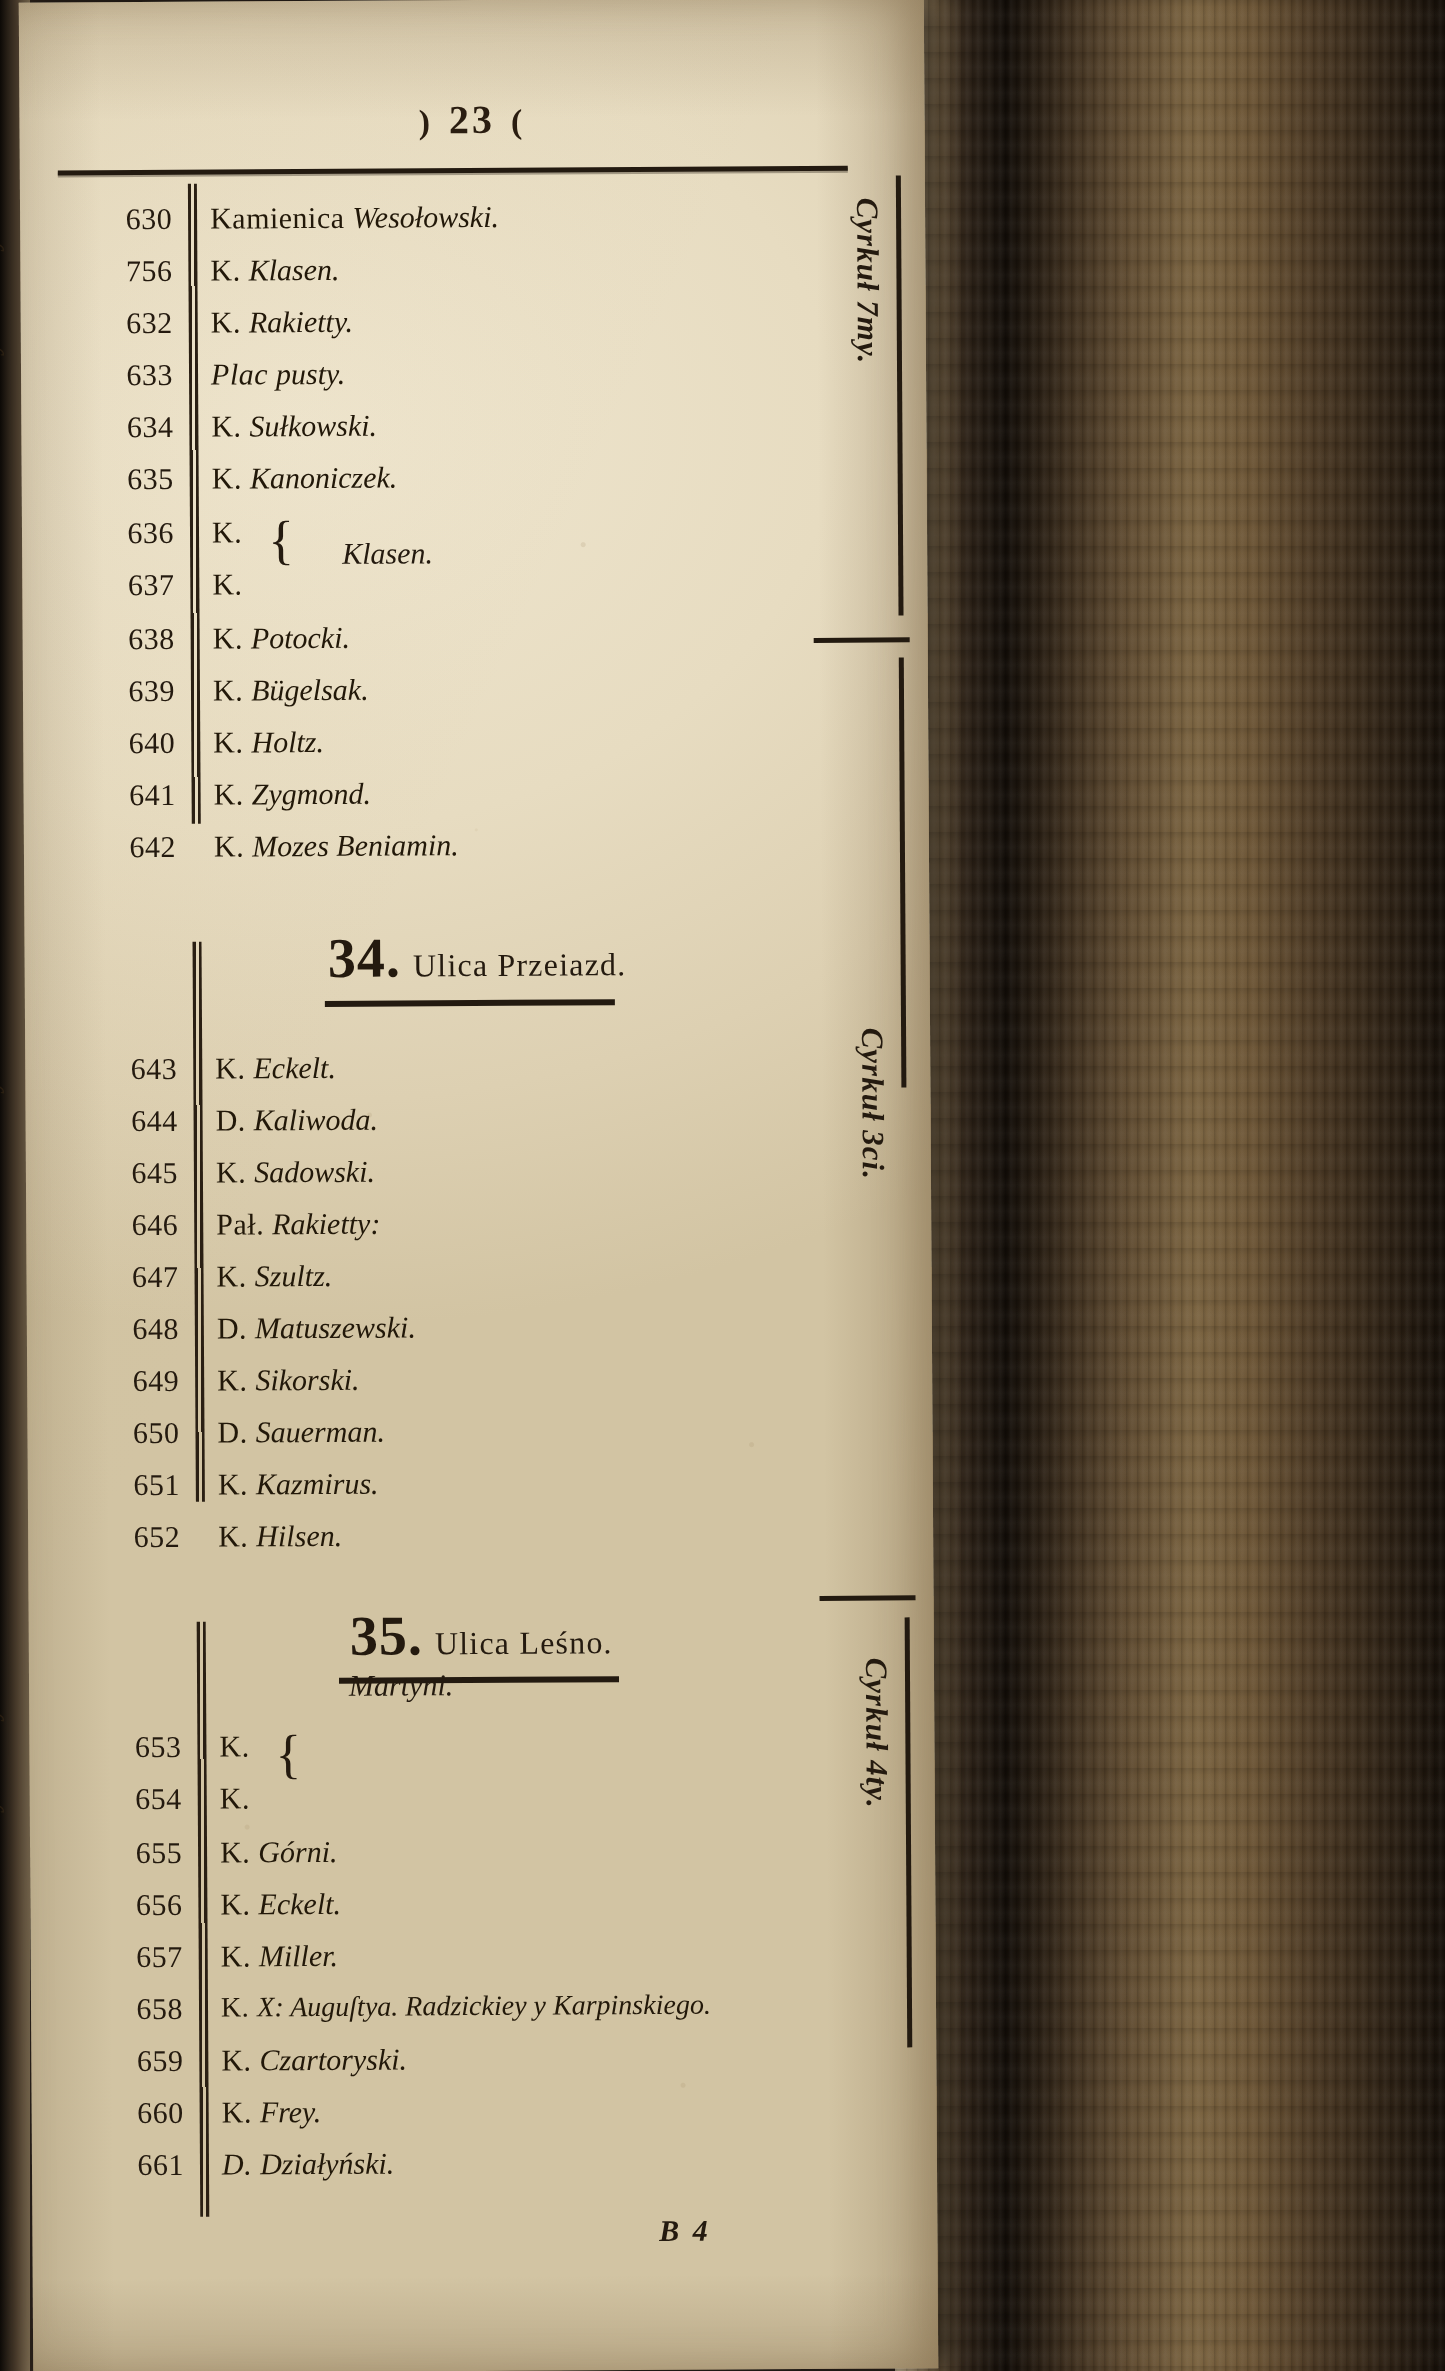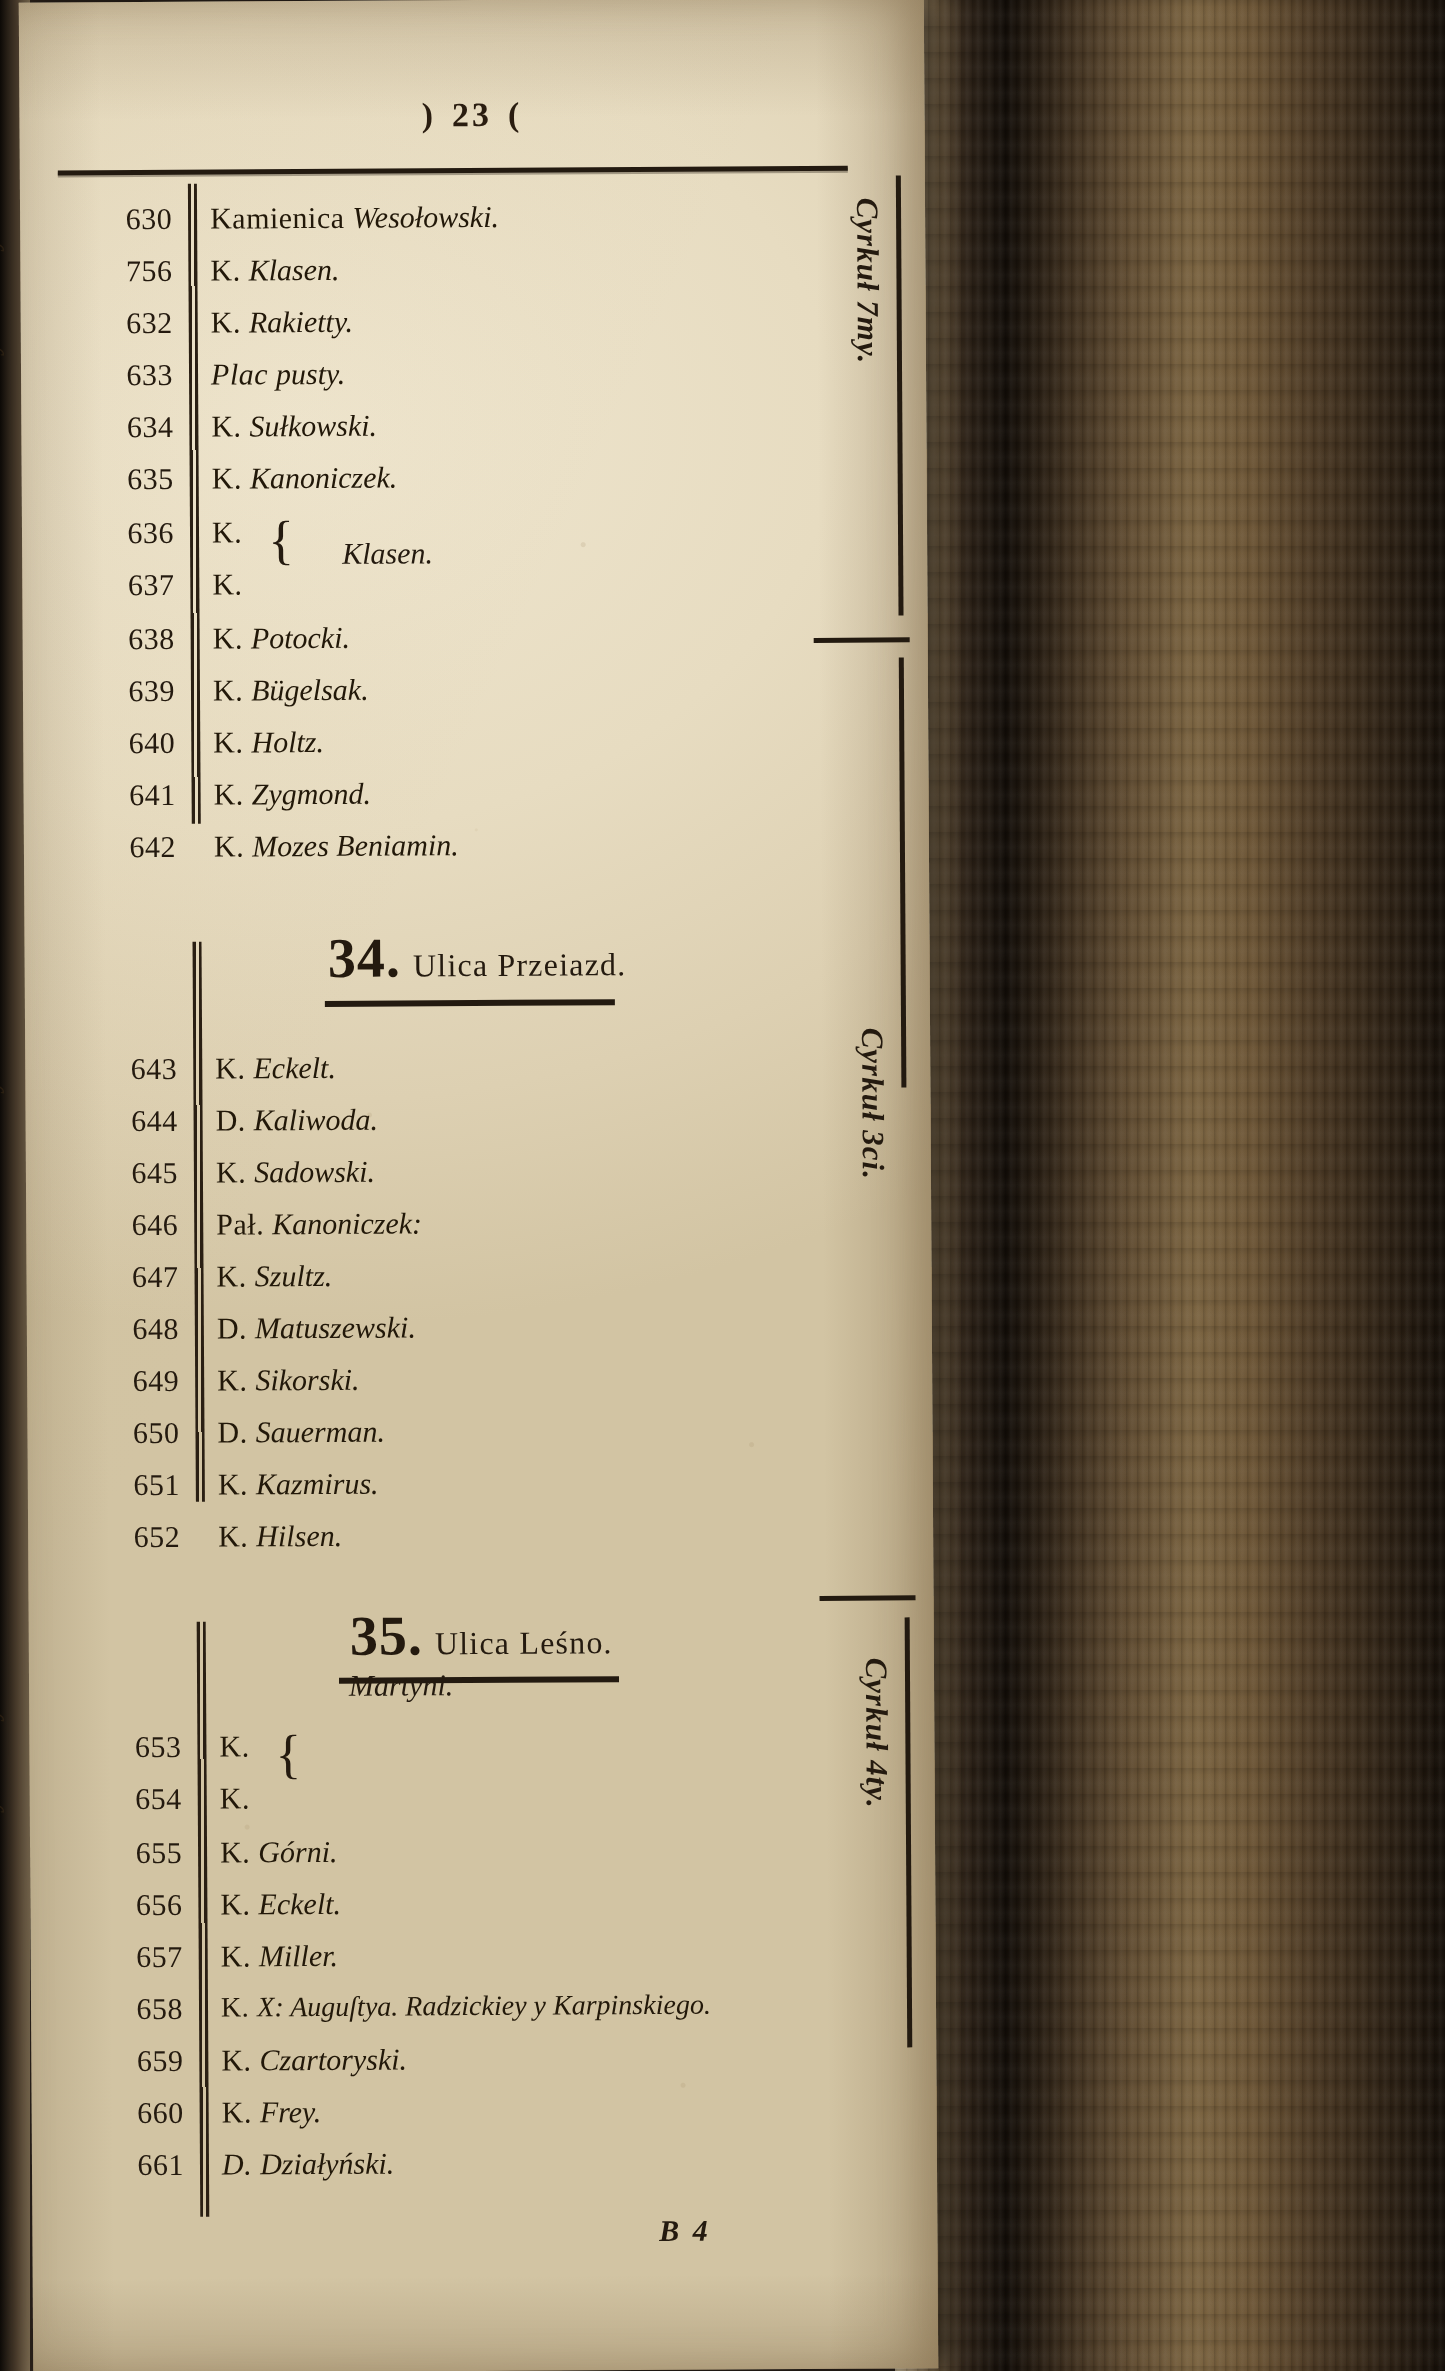--- a/index.html
+++ b/index.html
@@ -121,21 +121,21 @@
     position: absolute;
     top: 96px;
     left: 0; right: 0;
     text-align: center;
     font-size: 34px;
     letter-spacing: 3px;
     font-weight: 600;
     color: #2a1d10;
   }
   .folio .paren { font-size: 34px; }
-  .folio .num { margin: 12px 16px; font-size: 34px; }
+  .folio .num { margin: 12px 16px; font-size: 40px; }
 
   .rule-top {
     position: absolute;
     left: 38px;
     top: 168px;
     width: 790px;
     height: 5px;
     background: #231a10;
     box-shadow: 0 2px 0 rgba(35,26,16,.35);
   }
@@ -359,21 +359,21 @@
       <div class="row" style="top:1102px">
         <span class="rnum">644</span>
         <span class="rtext"><span class="pref">D.</span><span class="nm">Kaliwoda.</span></span>
       </div>
       <div class="row" style="top:1154px">
         <span class="rnum">645</span>
         <span class="rtext"><span class="pref">K.</span><span class="nm">Sadowski.</span></span>
       </div>
       <div class="row" style="top:1206px">
         <span class="rnum">646</span>
-        <span class="rtext"><span class="pref" style="">Pał.</span><span class="nm">Kanoniczek:</span></span>
+        <span class="rtext"><span class="pref" style="">Pał.</span><span class="nm">Rakietty:</span></span>
       </div>
       <div class="row" style="top:1258px">
         <span class="rnum">647</span>
         <span class="rtext"><span class="pref">K.</span><span class="nm">Szultz.</span></span>
       </div>
       <div class="row" style="top:1310px">
         <span class="rnum">648</span>
         <span class="rtext"><span class="pref">D.</span><span class="nm">Matuszewski.</span></span>
       </div>
       <div class="row" style="top:1362px">

